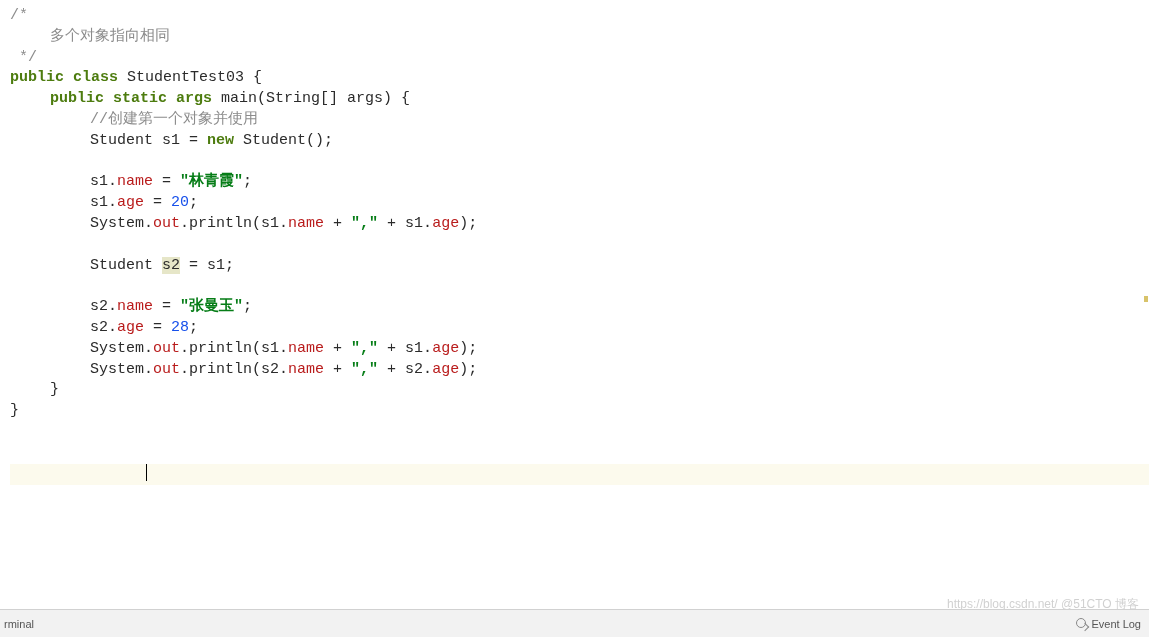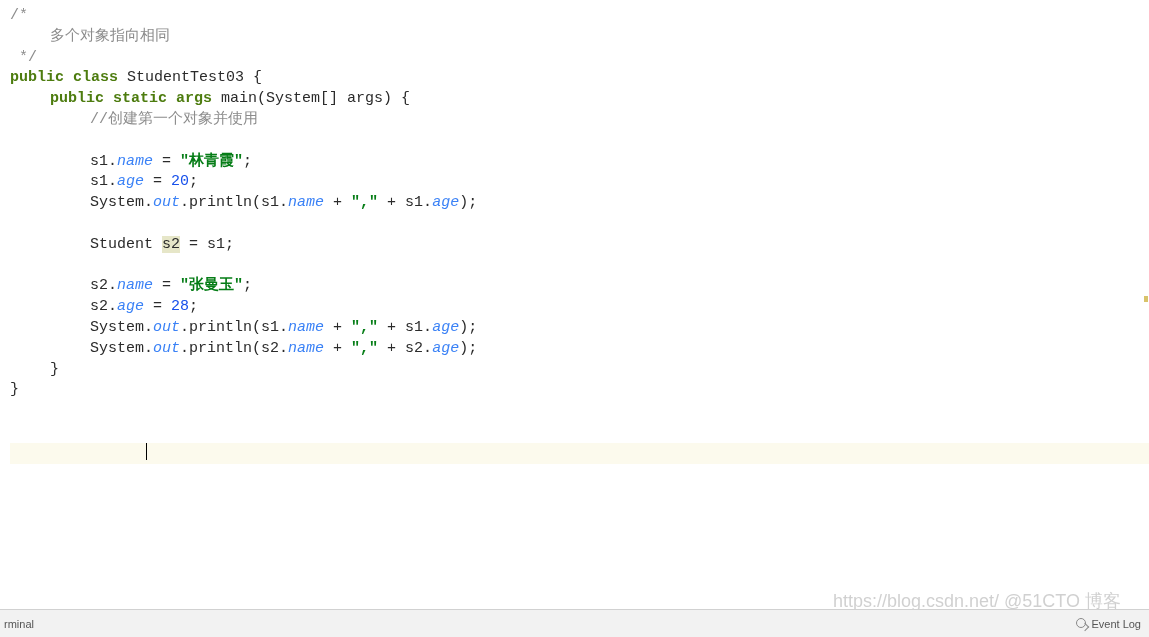--- a/index.html
+++ b/index.html
@@ -20,21 +20,21 @@
     }
     .code-line {
       line-height: 20.8px;
       white-space: pre;
       color: #2b2b2b;
     }
     .indent-0 { padding-left: 5px; }
     .indent-1 { padding-left: 45px; }
     .indent-2 { padding-left: 85px; }
     .kw { color: #4d7c0f; font-weight: bold; }
-    .field { color: #3b82f6; font-style: italic; }
+    .field { color: #b91c1c; }
     .str { color: #067d17; font-weight: bold; }
     .num { color: #1750eb; }
     .cmt { color: #8c8c8c; }
     .hl { background: #e6e6c8; text-align: center; }
     .cmt-cn { font-family: Liberation Mono, monospace; }
     .active-line {
       position: absolute;
       left: 5px;
       right: 0;
       height: 21px;
@@ -95,45 +95,46 @@
       height: 5px;
       border-right: 1px solid #8a8a8a;
       border-bottom: 1px solid #8a8a8a;
       transform: rotate(-45deg);
     }
     .terminal-label {
       padding-left: 4px;
     }
     .watermark {
       position: absolute;
-      right: 28px;
+      right: 10px;
       bottom: 24px;
-      font-size: 18px;
+      font-size: 12px;
       color: rgba(120,120,120,0.35);
       font-family: Arial, sans-serif;
     }
     .right-edge-indicator {
       position: absolute;
       right: 1px;
       top: 296px;
       width: 4px;
       height: 6px;
       background: #d8c36a;
     }
   </style>
 </head>
 <body>
 
 <div class="editor-area">
   <div class="code-line indent-0"><span class="cmt">/*</span></div>
   <div class="code-line indent-1"><span class="cmt cmt-cn">多个对象指向相同</span></div>
   <div class="code-line indent-0"><span class="cmt"> */</span></div>
   <div class="code-line indent-0"><span class="kw">public</span><span> </span><span class="kw">class</span><span> StudentTest03 {</span></div>
-  <div class="code-line indent-1"><span class="kw">public</span><span> </span><span class="kw">static</span><span> </span><span class="kw">args</span><span> main(System[] args) {</span></div>
+  <div class="code-line indent-1"><span class="kw">public</span><span> </span><span class="kw">static</span><span> </span><span class="kw">args</span><span> main(String[] args) {</span></div>
   <div class="code-line indent-2"><span class="cmt cmt-cn">//创建第一个对象并使用</span></div>
+  <div class="code-line indent-2"><span>Student s1 = </span><span class="kw">new</span><span> Student();</span></div>
   <div class="code-line indent-2">&nbsp;</div>
   <div class="code-line indent-2"><span>s1.</span><span class="field">name</span><span> = </span><span class="str">"林青霞"</span><span>;</span></div>
   <div class="code-line indent-2"><span>s1.</span><span class="field">age</span><span> = </span><span class="num">20</span><span>;</span></div>
   <div class="code-line indent-2"><span>System.</span><span class="field">out</span><span>.println(s1.</span><span class="field">name</span><span> + </span><span class="str">","</span><span> + s1.</span><span class="field">age</span><span>);</span></div>
   <div class="code-line indent-2">&nbsp;</div>
   <div class="code-line indent-2"><span>Student </span><span class="hl">s2</span><span> = s1;</span></div>
   <div class="code-line indent-2">&nbsp;</div>
   <div class="code-line indent-2"><span>s2.</span><span class="field">name</span><span> = </span><span class="str">"张曼玉"</span><span>;</span></div>
   <div class="code-line indent-2"><span>s2.</span><span class="field">age</span><span> = </span><span class="num">28</span><span>;</span></div>
   <div class="code-line indent-2"><span>System.</span><span class="field">out</span><span>.println(s1.</span><span class="field">name</span><span> + </span><span class="str">","</span><span> + s1.</span><span class="field">age</span><span>);</span></div>

